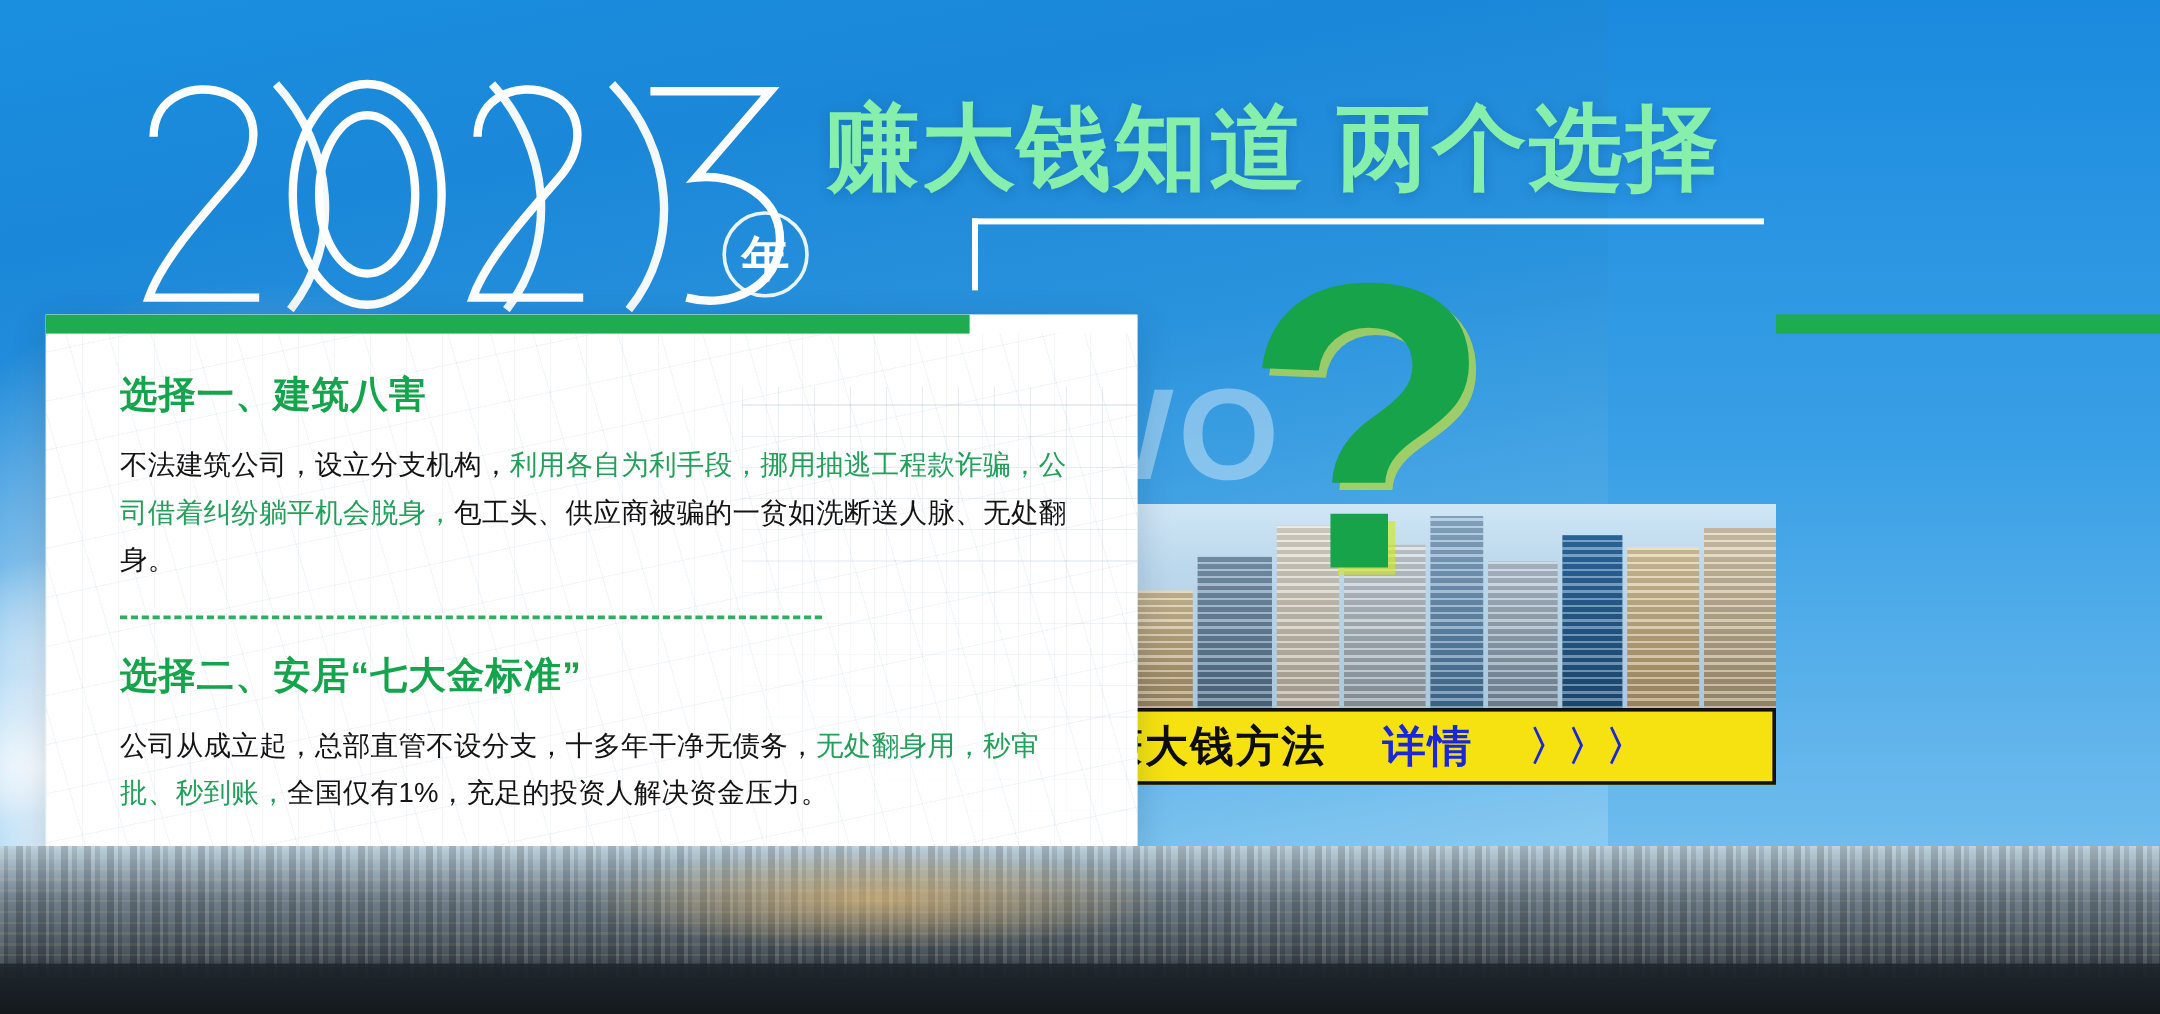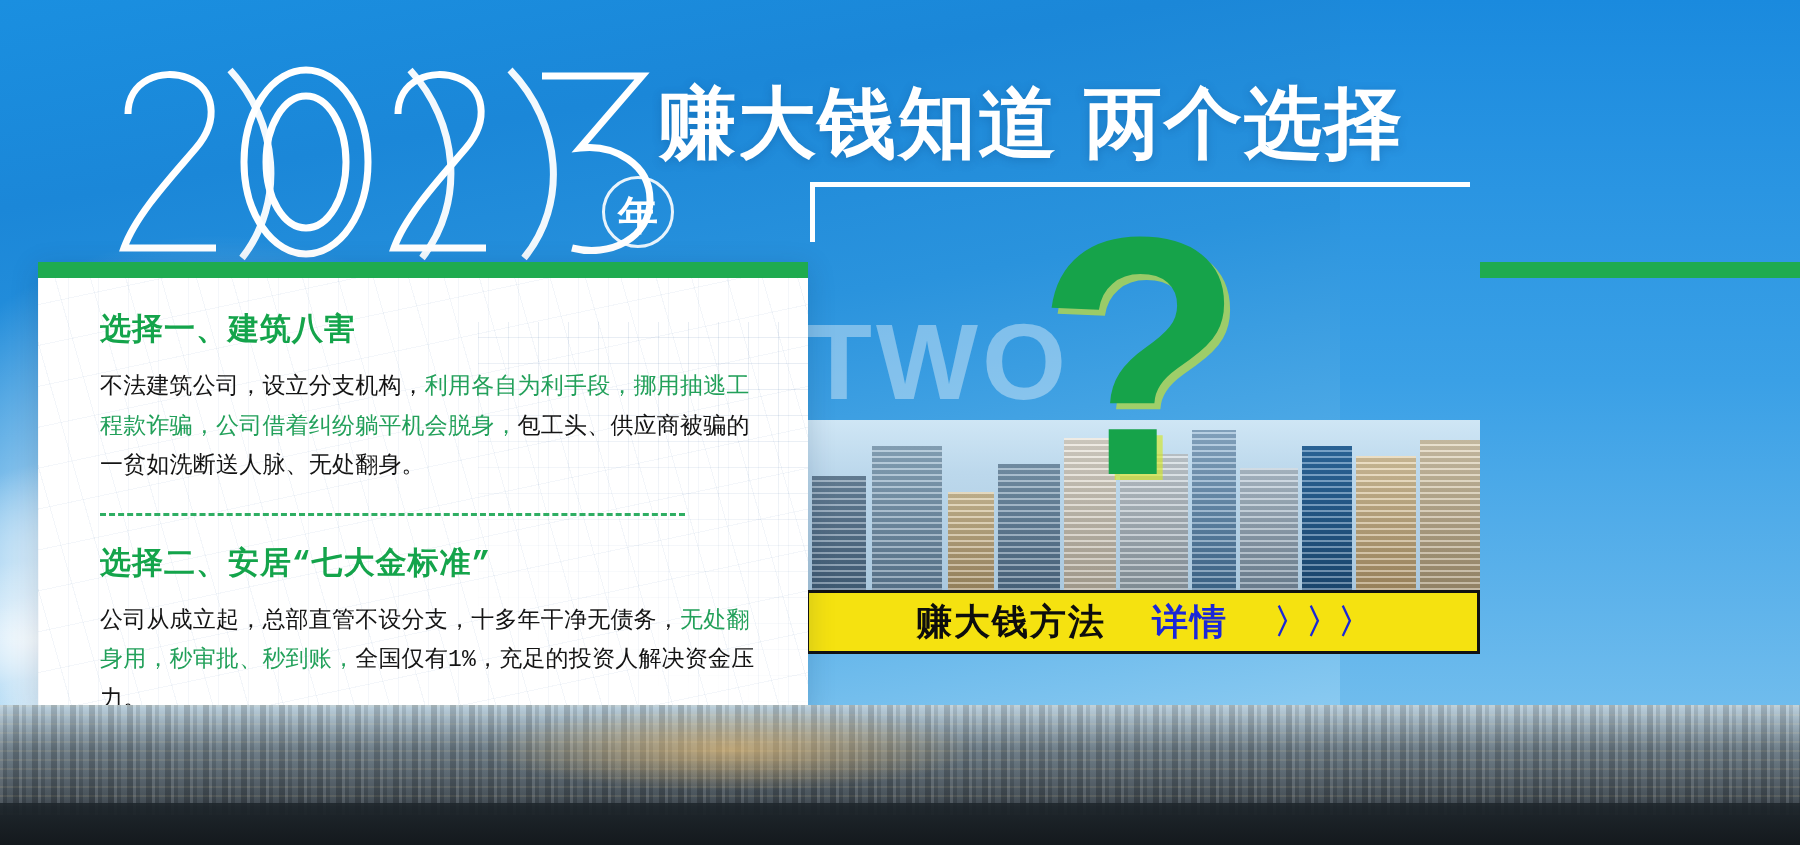--- a/index.html
+++ b/index.html
@@ -62,22 +62,22 @@
     position:absolute; left:618px; top:188px;
     color:#fff; font-size:40px; font-weight:700; letter-spacing:1px;
   }
   .year-nian-ring {
     position:absolute; left:602px; top:176px; width:72px; height:72px;
     border:3px solid rgba(255,255,255,.9); border-radius:50%;
   }
 
   
   .headline {
-    position:absolute; left:658px; top:72px;
-    color:#ffffff; font-size:78px; font-weight:700; letter-spacing:2px;
+    position:absolute; left:688px; top:72px;
+    color:#86efac; font-size:78px; font-weight:700; letter-spacing:2px;
     white-space:nowrap; text-shadow:0 2px 10px rgba(0,60,120,.25);
   }
   .headline .gap { display:inline-block; width:26px; }
 
   
   .hl-rule { position:absolute; left:810px; top:182px; width:660px; height:5px; background:#fff; }
   .hl-rule-left { position:absolute; left:810px; top:182px; width:5px; height:60px; background:#fff; }
 
   
   .ghost {
@@ -116,24 +116,23 @@
   }
   .cta .t1 { color:#0d0d0d; font-size:36px; font-weight:700; letter-spacing:2px; }
   .cta .t2 { color:#1a27d8; font-size:36px; font-weight:700; letter-spacing:2px; }
   .cta .arrows { color:#1a27d8; font-size:34px; font-weight:700; letter-spacing:-2px; }
 
   
   .green-tab { position:absolute; left:1480px; top:262px; width:320px; height:16px; background:#1fab4f; }
 
   
   .card {
-    position:absolute; left:38px; top:262px; width:770px; height:452px;
+    position:absolute; left:38px; top:262px; width:910px; height:452px;
     background:#fff; box-shadow:0 6px 26px rgba(0,40,80,.18);
     overflow:hidden;
-    font-family:Liberation Mono, monospace;
   }
   .card-topbar { position:absolute; left:0; top:0; width:770px; height:16px; background:#1fab4f; }
   .card-bg {
     position:absolute; inset:16px 0 0 0;
     background:
       repeating-linear-gradient(74deg, rgba(0,70,140,.055) 0 1px, rgba(0,0,0,0) 1px 34px),
       repeating-linear-gradient(-12deg, rgba(0,70,140,.05) 0 1px, rgba(0,0,0,0) 1px 40px),
       repeating-linear-gradient(90deg, rgba(0,70,140,.05) 0 1px, rgba(0,0,0,0) 1px 30px);
     opacity:.9; pointer-events:none;
   }

